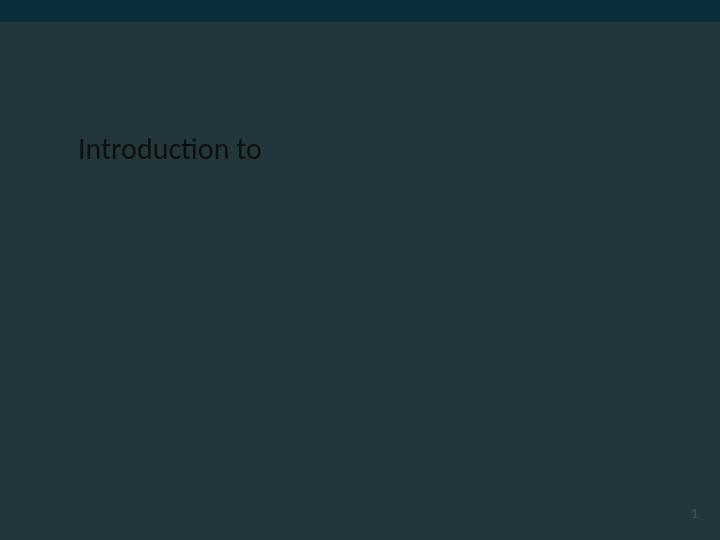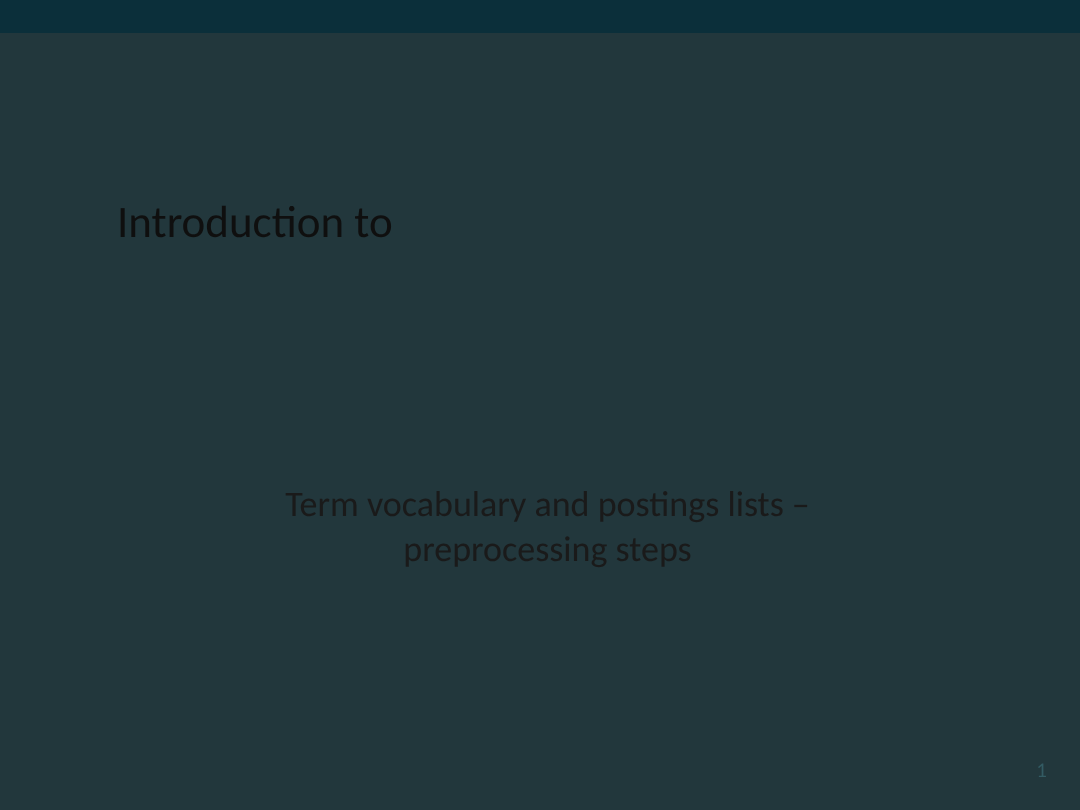--- a/index.html
+++ b/index.html
@@ -55,15 +55,14 @@
     color: #335b63;
   }
 </style>
 </head>
 <body>
 
 <div class="top-bar"></div>
 
 <div class="content">
   <div class="pretitle">Introduction to</div>
-  <div class="subtitle">Term vocabulary and postings lists – preprocessing steps</div>
   <div class="page-number">1</div>
 </div>
 
 </body></html>

